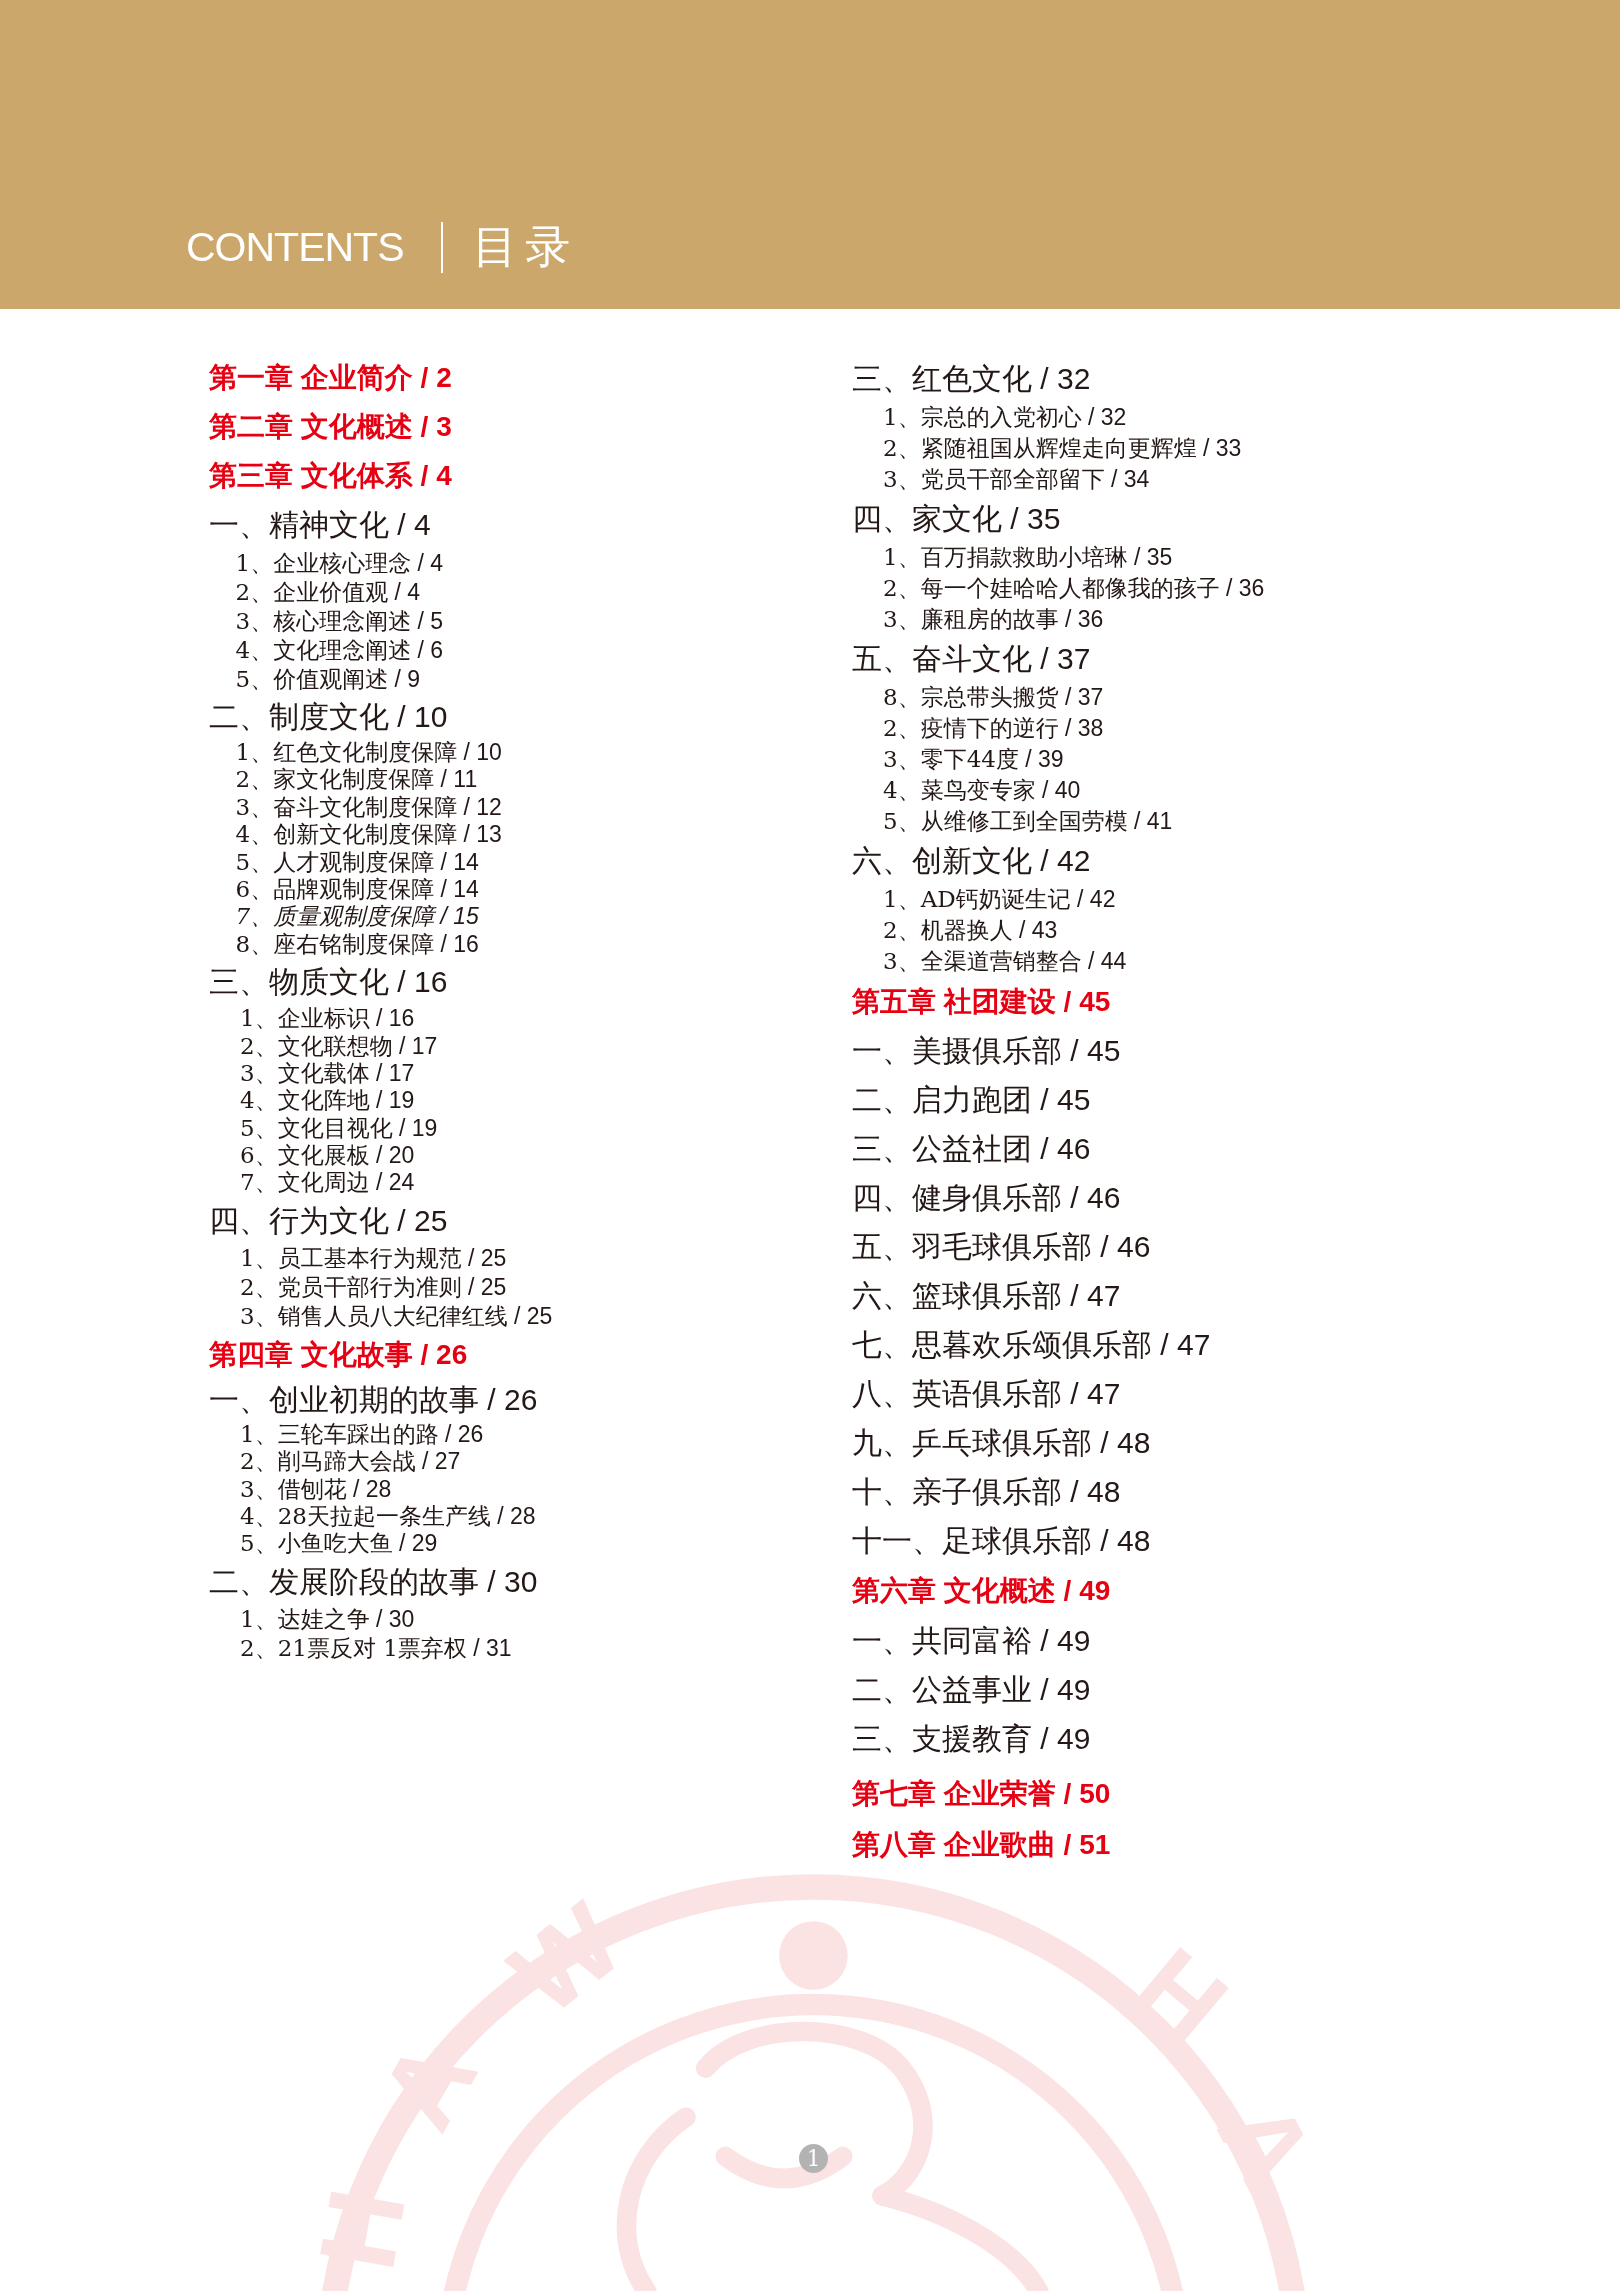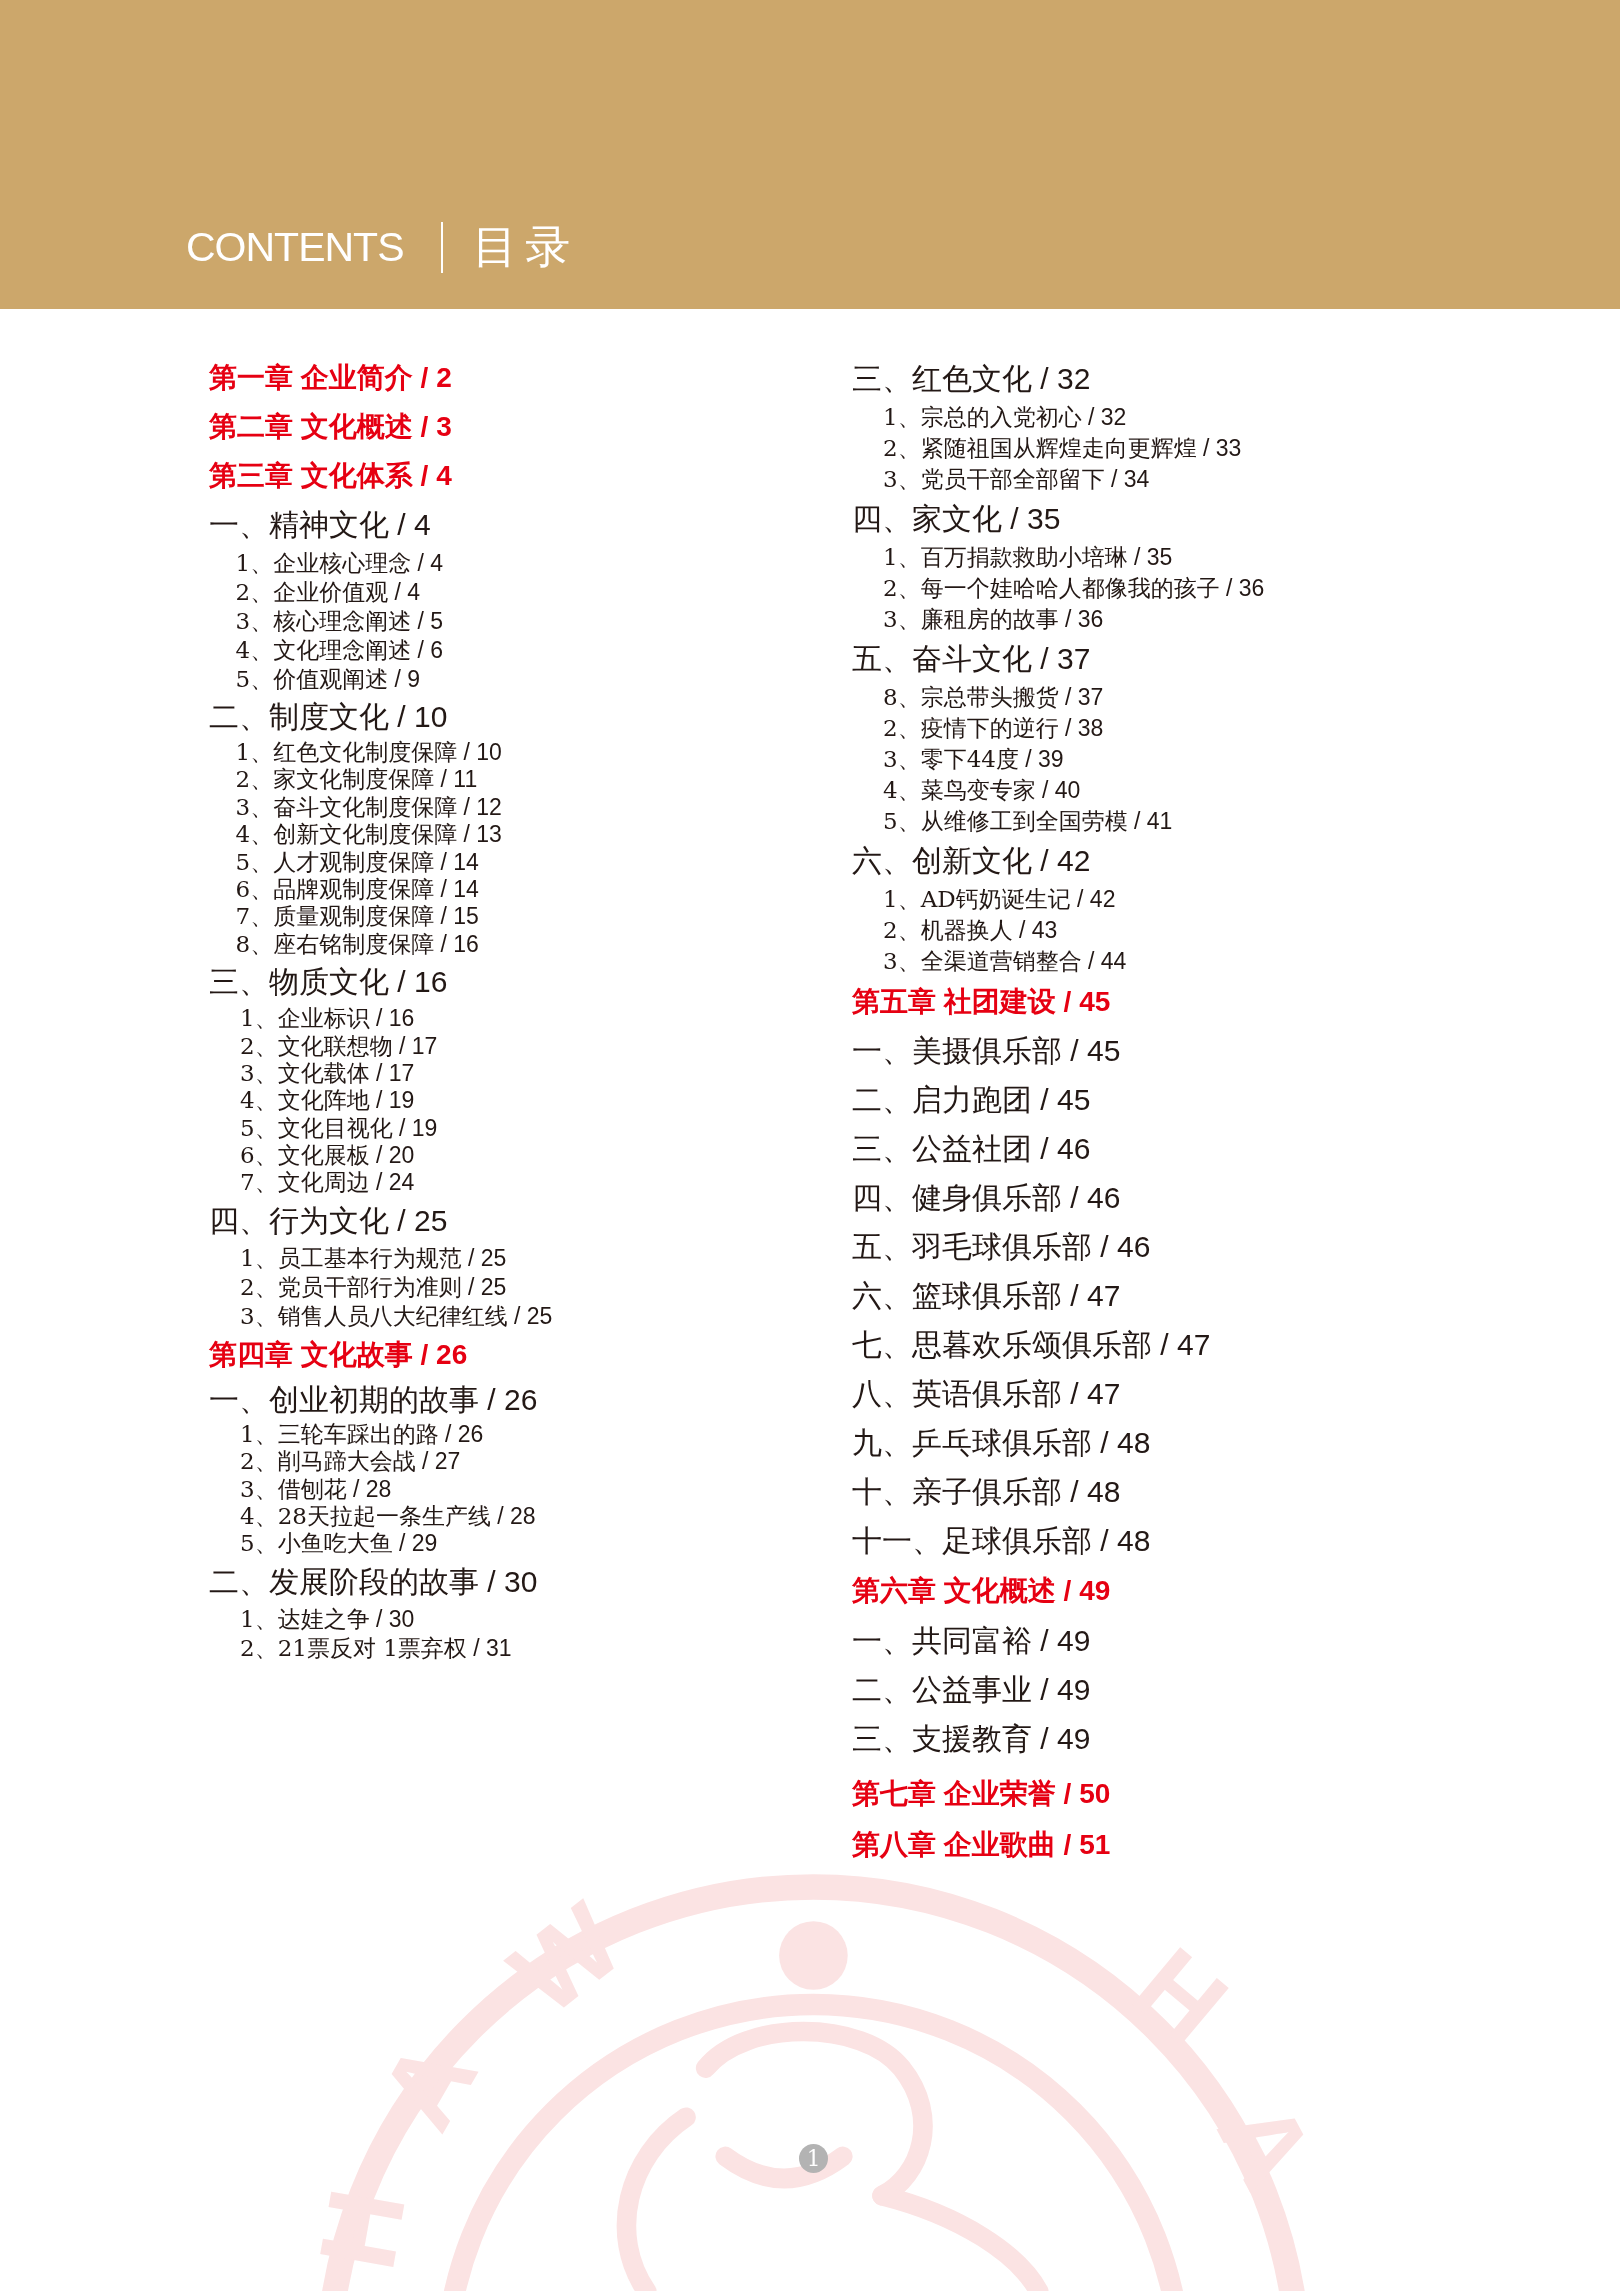--- a/index.html
+++ b/index.html
@@ -84,21 +84,21 @@
   <div class="row item" style="height:29px;line-height:29px;"><span>3、核心理念阐述</span><span class="pg"> / <span>5</span></span></div>
   <div class="row item" style="height:29px;line-height:29px;"><span>4、文化理念阐述</span><span class="pg"> / <span>6</span></span></div>
   <div class="row item" style="height:29px;line-height:29px;"><span>5、价值观阐述</span><span class="pg"> / <span>9</span></span></div>
   <div class="row section" style="height:45px;line-height:45px;"><span>二、制度文化</span><span class="pg"> / <span>10</span></span></div>
   <div class="row item" style="height:27.4px;line-height:27.4px;"><span>1、红色文化制度保障</span><span class="pg"> / <span>10</span></span></div>
   <div class="row item" style="height:27.4px;line-height:27.4px;"><span>2、家文化制度保障</span><span class="pg"> / <span>11</span></span></div>
   <div class="row item" style="height:27.4px;line-height:27.4px;"><span>3、奋斗文化制度保障</span><span class="pg"> / <span>12</span></span></div>
   <div class="row item" style="height:27.4px;line-height:27.4px;"><span>4、创新文化制度保障</span><span class="pg"> / <span>13</span></span></div>
   <div class="row item" style="height:27.4px;line-height:27.4px;"><span>5、人才观制度保障</span><span class="pg"> / <span>14</span></span></div>
   <div class="row item" style="height:27.4px;line-height:27.4px;"><span>6、品牌观制度保障</span><span class="pg"> / <span>14</span></span></div>
-  <div class="row item" style="height:27.4px;line-height:27.4px;"><span>7、质量观制度保障</span><span class="pg"> / <span>15</span></span></div>
+  <div class="row item" style="height:27.4px;line-height:27.4px;font-style:italic;"><span>7、质量观制度保障</span><span class="pg"> / <span>15</span></span></div>
   <div class="row item" style="height:27.4px;line-height:27.4px;"><span>8、座右铭制度保障</span><span class="pg"> / <span>16</span></span></div>
   <div class="row section" style="height:47px;line-height:47px;"><span>三、物质文化</span><span class="pg"> / <span>16</span></span></div>
   <div class="row item" style="height:27.4px;line-height:27.4px;padding-left:31px;"><span>1、企业标识</span><span class="pg"> / <span>16</span></span></div>
   <div class="row item" style="height:27.4px;line-height:27.4px;padding-left:31px;"><span>2、文化联想物</span><span class="pg"> / <span>17</span></span></div>
   <div class="row item" style="height:27.4px;line-height:27.4px;padding-left:31px;"><span>3、文化载体</span><span class="pg"> / <span>17</span></span></div>
   <div class="row item" style="height:27.4px;line-height:27.4px;padding-left:31px;"><span>4、文化阵地</span><span class="pg"> / <span>19</span></span></div>
   <div class="row item" style="height:27.4px;line-height:27.4px;padding-left:31px;"><span>5、文化目视化</span><span class="pg"> / <span>19</span></span></div>
   <div class="row item" style="height:27.4px;line-height:27.4px;padding-left:31px;"><span>6、文化展板</span><span class="pg"> / <span>20</span></span></div>
   <div class="row item" style="height:27.4px;line-height:27.4px;padding-left:31px;"><span>7、文化周边</span><span class="pg"> / <span>24</span></span></div>
   <div class="row section" style="height:47px;line-height:47px;"><span>四、行为文化</span><span class="pg"> / <span>25</span></span></div>

